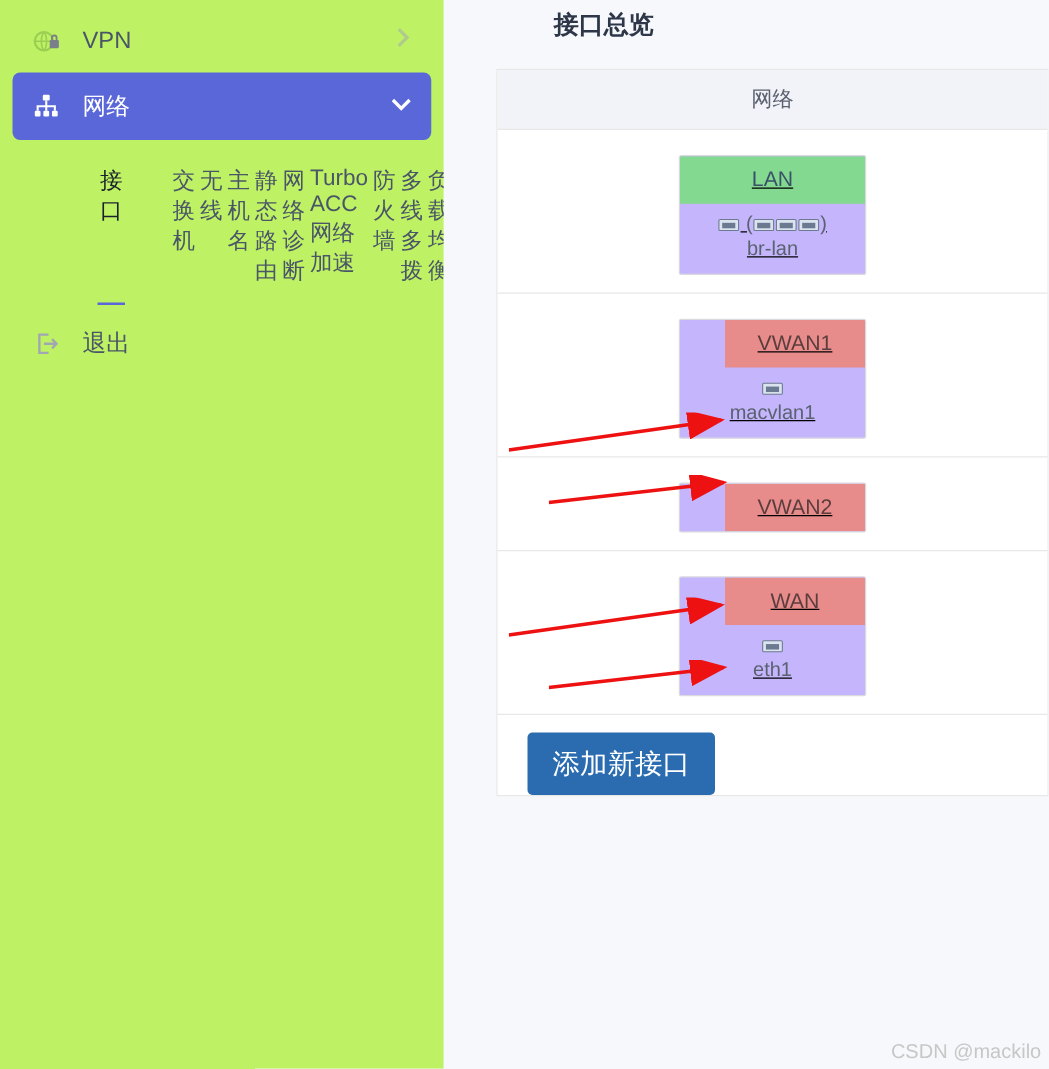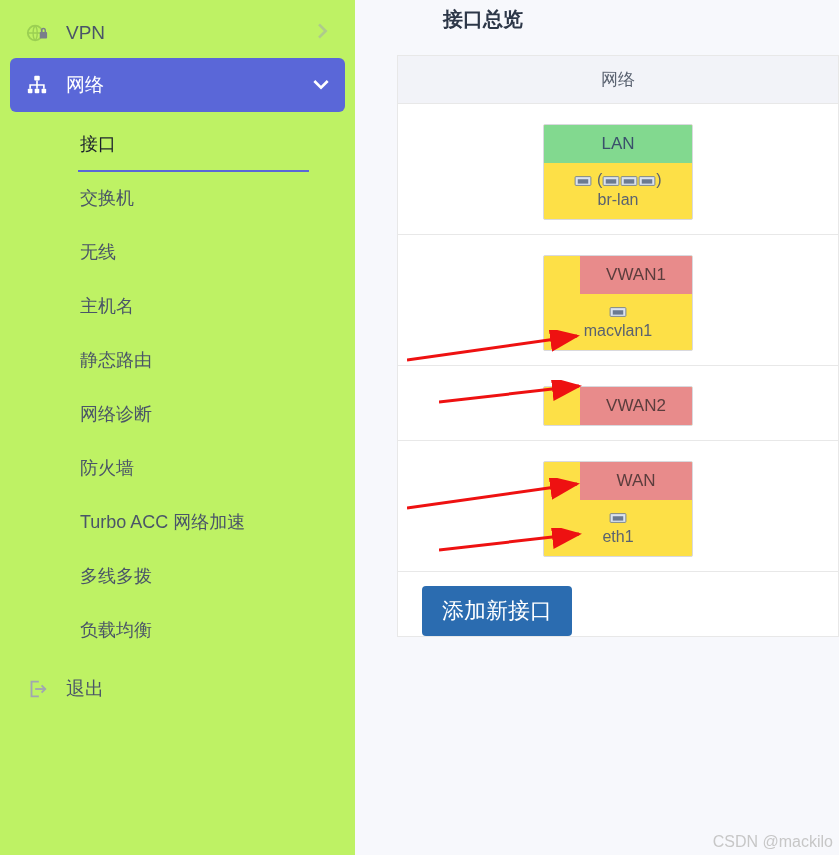--- a/index.html
+++ b/index.html
@@ -39,21 +39,21 @@
     display: inline-flex;
     align-items: center;
     justify-content: center;
     flex-shrink: 0;
   }
   .nav-label { flex: 1; }
   .nav-chevron { opacity: 0.5; }
   .subnav {
     padding: 6px 0 0 68px;
     display: flex;
-    flex-direction: column;
+    flex-direction: row;
   }
   .subnav-item {
     padding: 14px 2px;
     font-size: 18px;
     color: #4a5568;
     cursor: pointer;
     border-bottom: 2px solid transparent;
   }
   .subnav-item.active {
     color: #1a202c;
@@ -97,22 +97,23 @@
     justify-content: center;
     padding: 20px 0 14px 0;
     border-bottom: 1px solid #e8e8e8;
   }
   .row:last-of-type { border-bottom: none; }
   .iface-box {
     width: 150px;
     border: 1px solid #d9d9de;
     border-radius: 2px;
     overflow: hidden;
-    background: #fde047;
+    background: #c4b5fd;
     text-align: center;
+    text-decoration: underline;
   }
   .iface-head {
     padding: 9px 0;
     font-size: 17px;
     font-weight: 500;
     color: #3a506b;
   }
   .iface-head.green { background: #82d98f; }
   .iface-head.red   { background: #e88b8b; color: #5b3d3d; margin-left: 36px; }
   .iface-body {
@@ -192,22 +193,22 @@
       </span>
     </div>
 
     <div class="subnav">
       <div class="subnav-item active"><span>接口</span></div>
       <div class="subnav-item"><span>交换机</span></div>
       <div class="subnav-item"><span>无线</span></div>
       <div class="subnav-item"><span>主机名</span></div>
       <div class="subnav-item"><span>静态路由</span></div>
       <div class="subnav-item"><span>网络诊断</span></div>
+      <div class="subnav-item"><span>Turbo ACC 网络加速</span></div>
       <div class="subnav-item"><span>防火墙</span></div>
-      <div class="subnav-item"><span>Turbo ACC 网络加速</span></div>
       <div class="subnav-item"><span>多线多拨</span></div>
       <div class="subnav-item"><span>负载均衡</span></div>
     </div>
 
     <div class="nav-item" style="margin-top:4px;">
       <span class="nav-icon">
         <svg viewBox="0 0 24 24" width="22" height="22" fill="none" stroke="#a0a6b2" stroke-width="2">
           <path d="M14 4h-8v16h8"></path>
             <path d="M10 12h11"></path>
             <path d="M17 8l4 4-4 4"></path>

